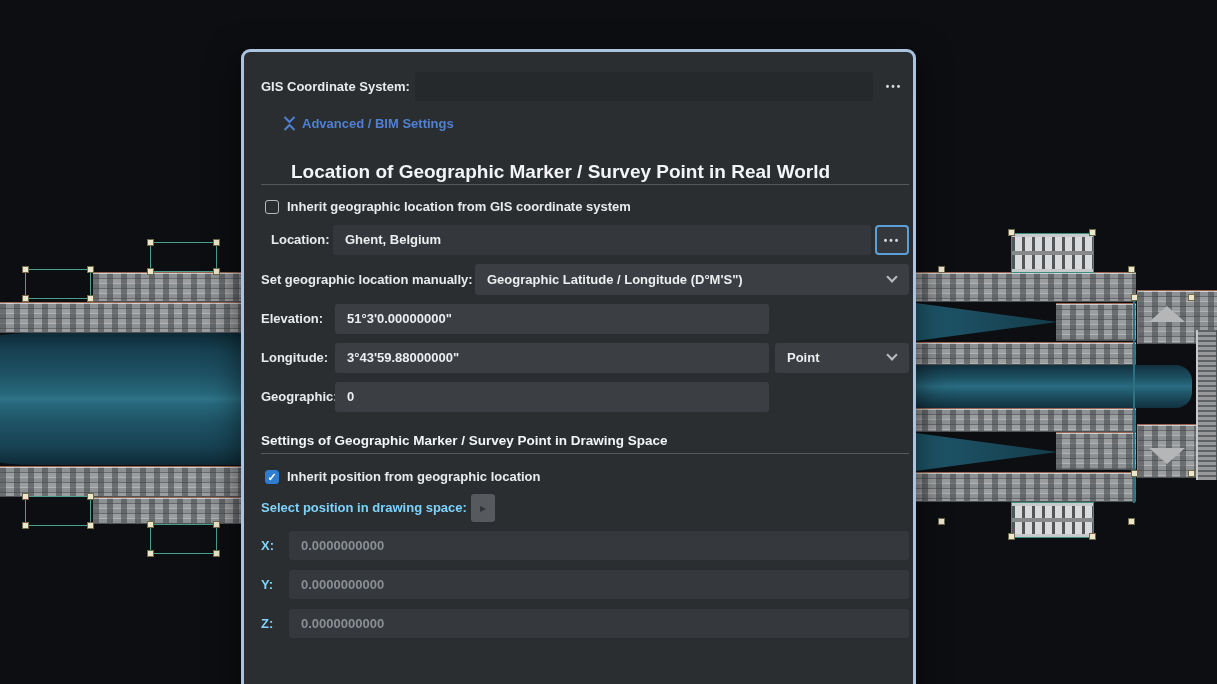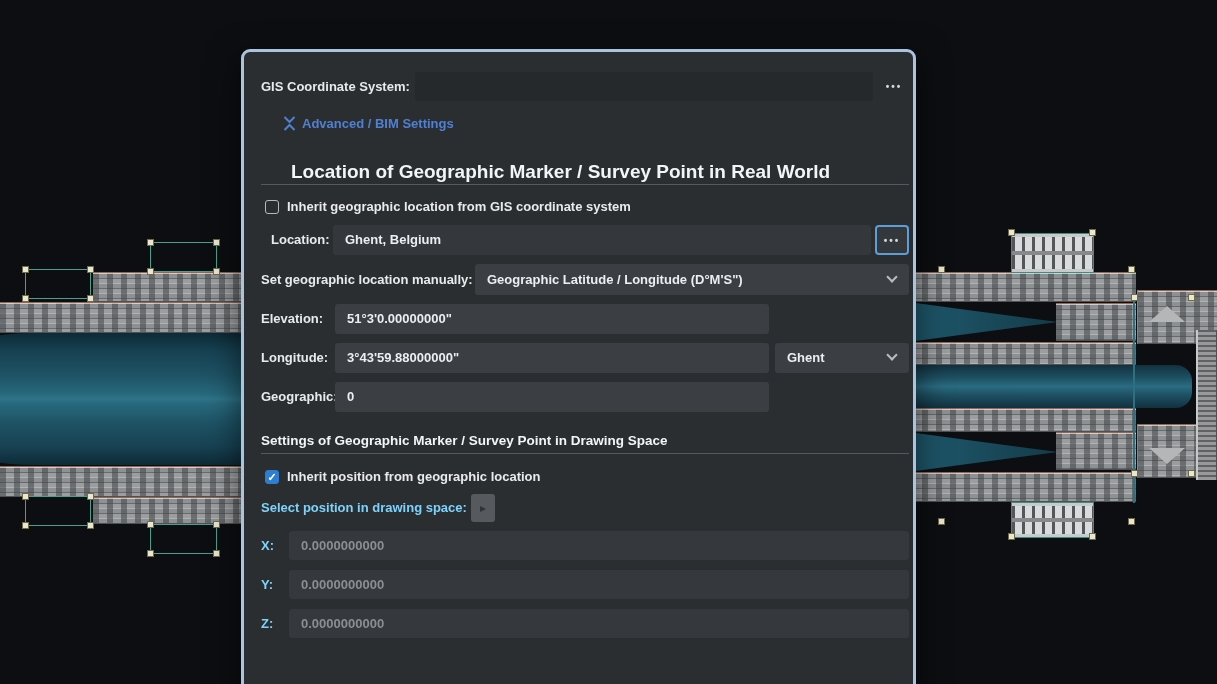--- a/index.html
+++ b/index.html
@@ -197,21 +197,21 @@
         <span>Geographic Latitude / Longitude (D°M'S")</span>
         <i class="chev"></i>
       </div>
 
       <div class="lbl" style="left:17px;top:252px;">Elevation:</div>
       <div class="fld" style="left:91px;top:252px;width:434px;height:30px;line-height:30px;">51°3'0.00000000"</div>
 
       <div class="lbl" style="left:17px;top:291px;">Longitude:</div>
       <div class="fld" style="left:91px;top:291px;width:434px;height:30px;line-height:30px;">3°43'59.88000000"</div>
       <div class="sel" style="left:531px;top:291px;width:134px;">
-        <span>Ghent</span>
+        <span>Point</span>
         <i class="chev"></i>
       </div>
 
       <div class="lbl" style="left:17px;top:330px;">Geographic:</div>
       <div class="fld" style="left:91px;top:330px;width:434px;height:30px;line-height:30px;">0</div>
 
       <div class="sect" style="left:17px;top:381px;font-size:13.5px;">Settings of Geographic Marker / Survey Point in Drawing Space</div>
       <div class="rule" style="top:401px;"></div>
 
       <span class="cb checked" style="left:21px;top:418px;"></span>

